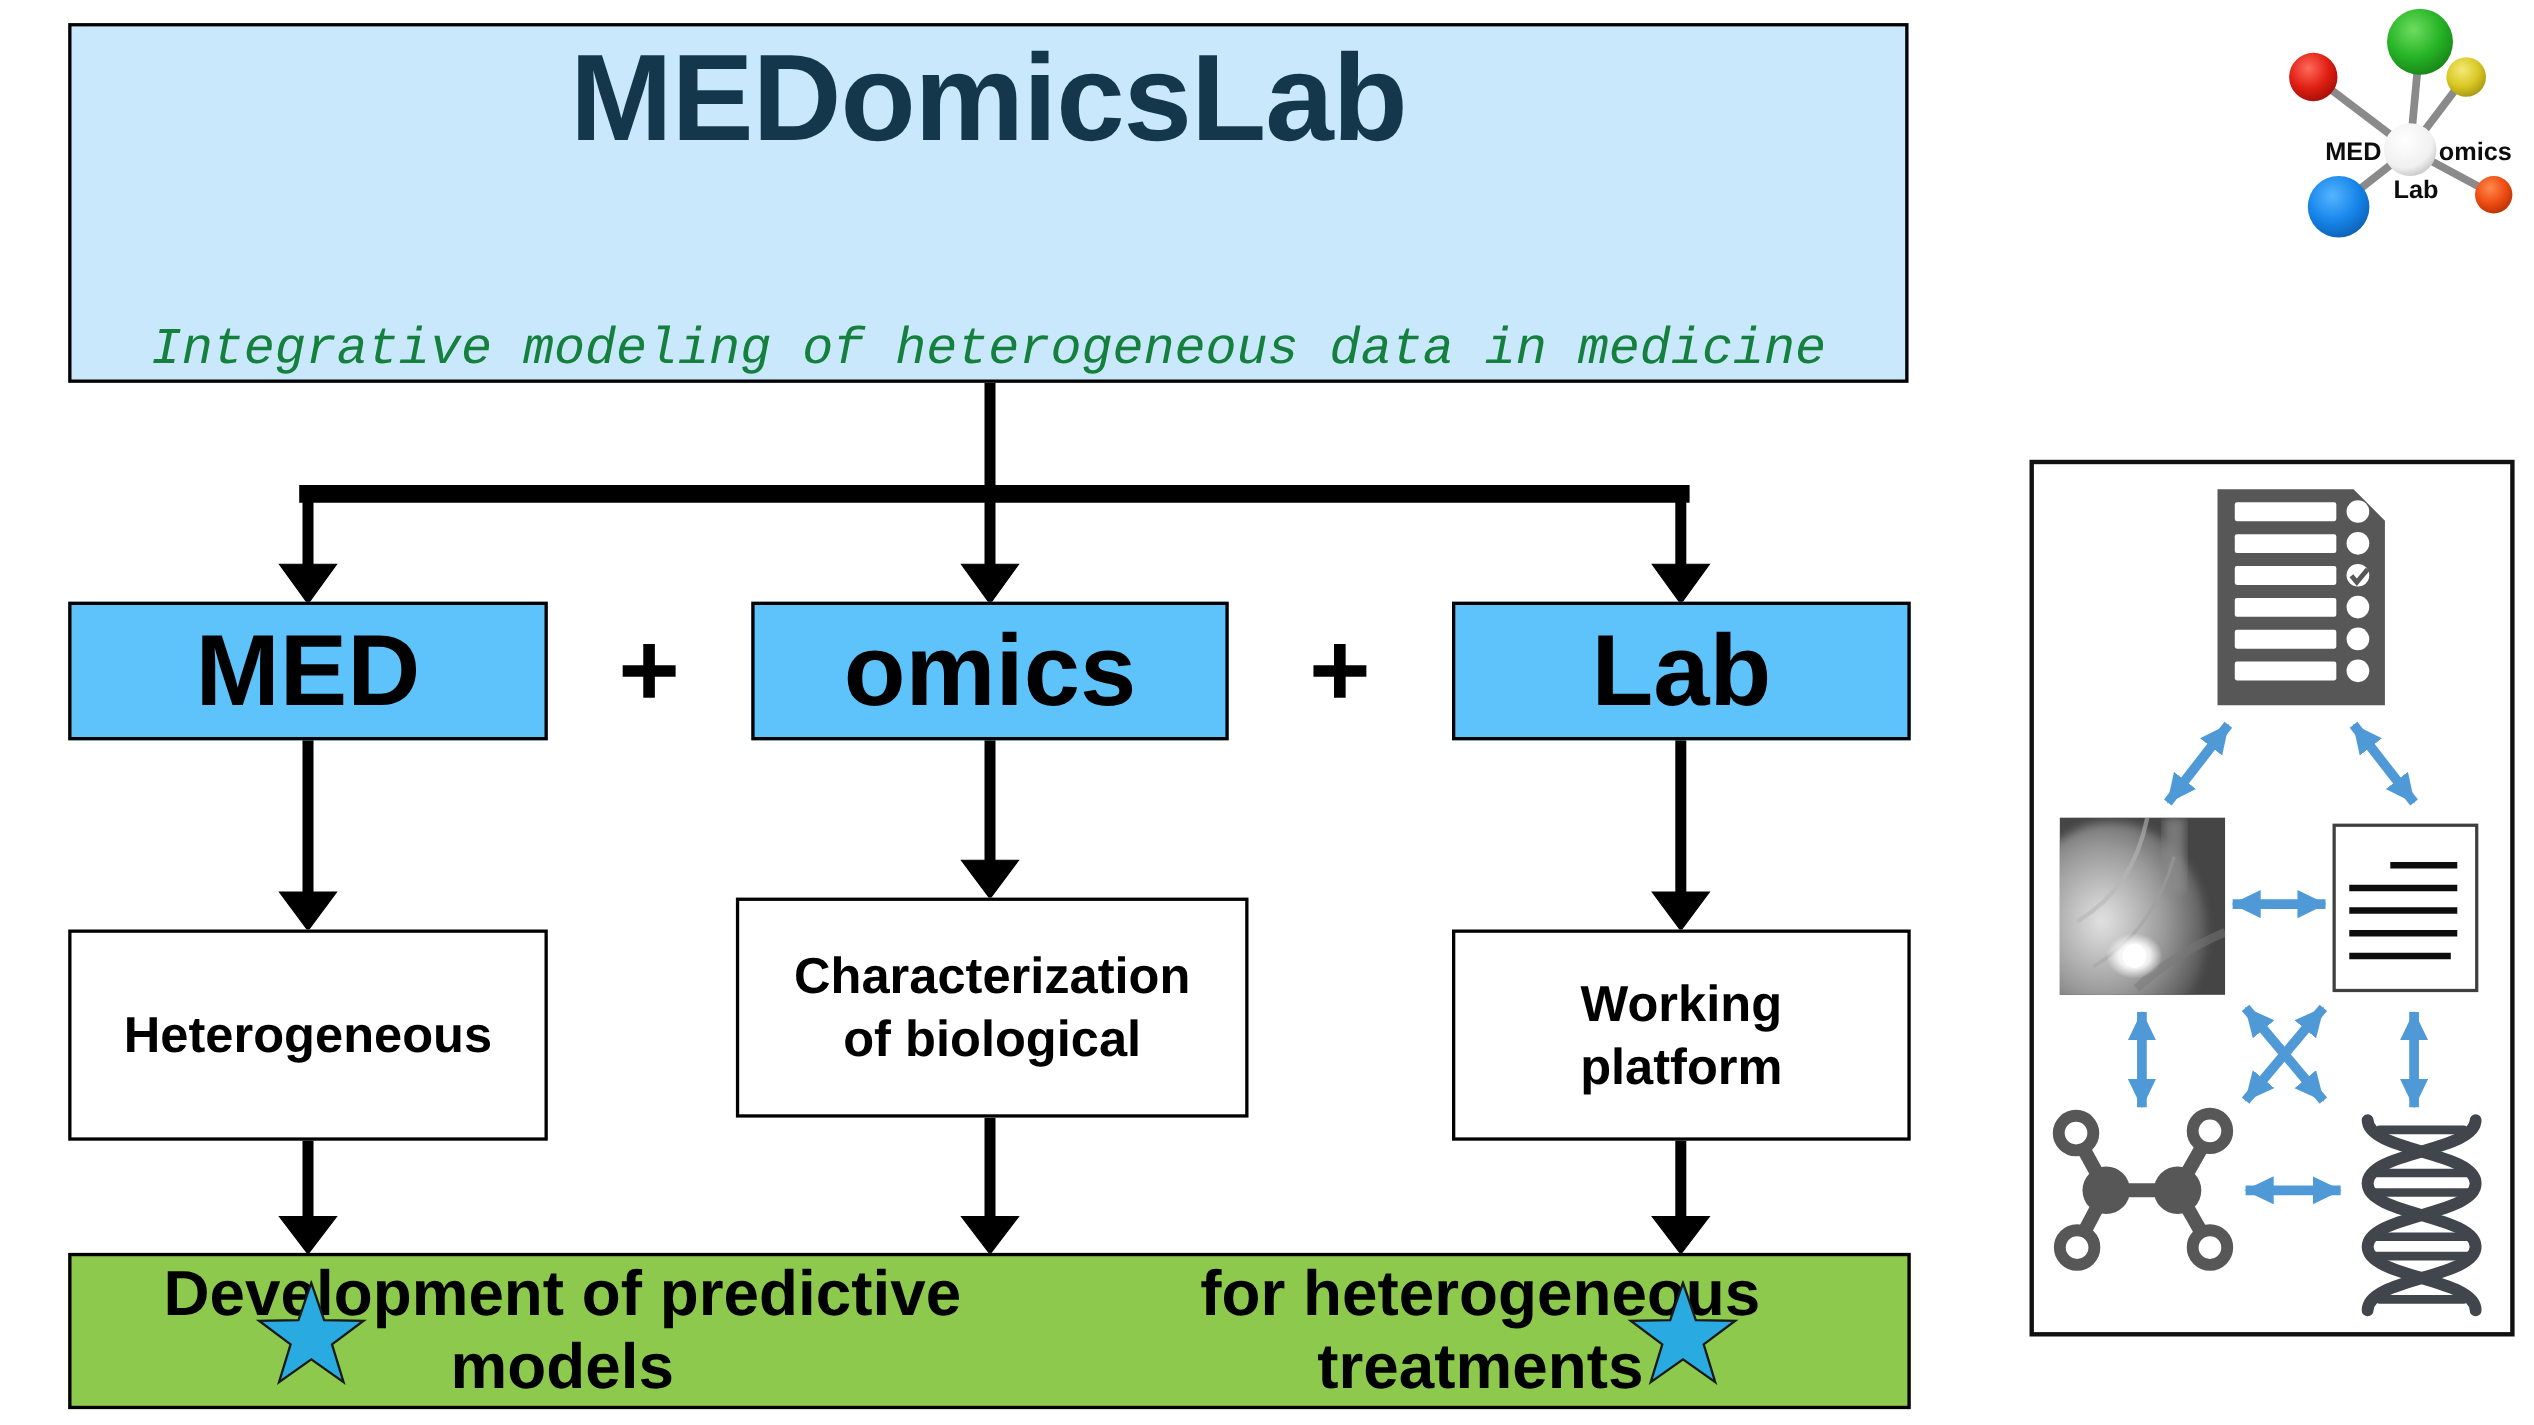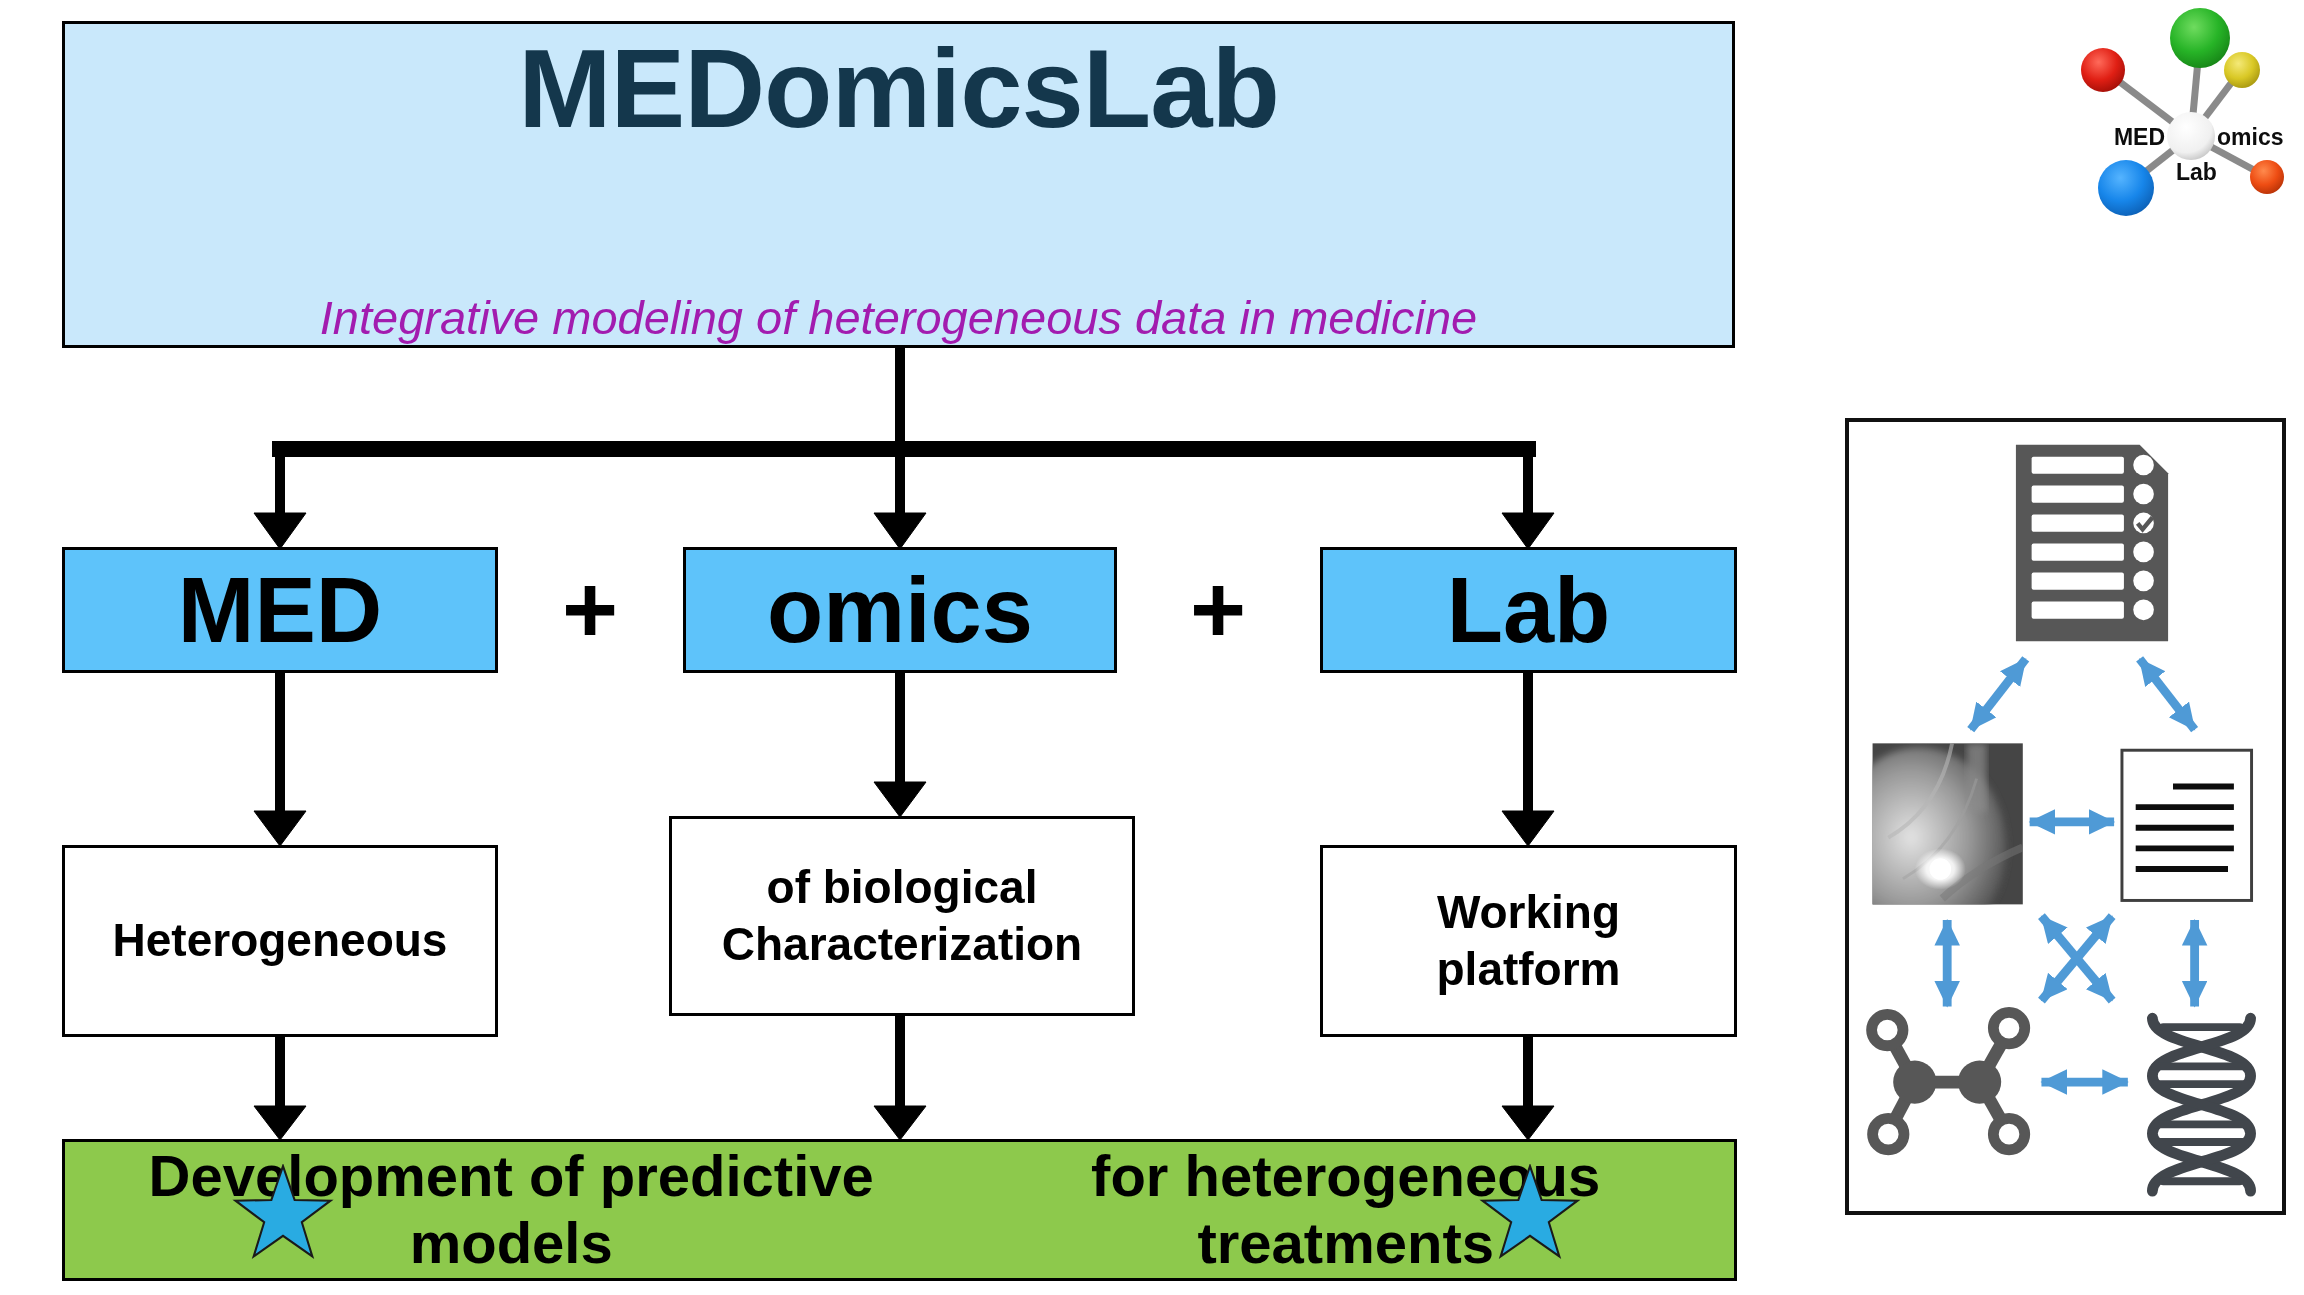--- a/index.html
+++ b/index.html
@@ -4,21 +4,21 @@
 <style>
   html,body{margin:0;padding:0;background:#fff;}
   .canvas{position:relative;width:2304px;height:1295px;background:#fff;
           font-family:"Liberation Sans",sans-serif;overflow:hidden;}
   .abs{position:absolute;box-sizing:border-box;}
   
   .title-box{left:62px;top:21px;width:1673px;height:327px;background:#c9e8fb;
              border:3px solid #000;display:flex;flex-direction:column;
              align-items:center;justify-content:space-between;}
   .title-box h1{margin:0;font-size:112px;font-weight:bold;color:#14374c;letter-spacing:-1px;}
-  .title-box .subtitle{margin-top:18px;font-size:47px;font-style:italic;color:#a21caf;}
+  .title-box .subtitle{margin-top:18px;font-size:47px;font-style:italic;color:#15803d;font-family:Liberation Mono, monospace;}
   
   .comp-box{top:547px;height:126px;background:#5ec3fa;border:3px solid #000;
             display:flex;align-items:center;justify-content:center;
             font-size:92px;font-weight:bold;color:#000;}
   .plus{top:550px;width:100px;height:120px;display:flex;align-items:center;
         justify-content:center;font-size:96px;font-weight:bold;color:#000;}
   
   .desc-box{background:#fff;border:3px solid #000;display:flex;flex-direction:column;
             align-items:center;justify-content:center;font-size:46px;font-weight:bold;
             color:#000;line-height:1.24;text-align:center;}
@@ -134,22 +134,22 @@
   </div>
   <div class="abs plus" style="left:1168px;">+</div>
   <div class="abs comp-box" style="left:1320px;width:417px;">
     <span>Lab</span>
   </div>
 
   <div class="abs desc-box" style="left:62px;top:845px;width:436px;height:192px;">
     <span>Heterogeneous</span>
   </div>
   <div class="abs desc-box" style="left:669px;top:816px;width:466px;height:200px;">
+    <span>Characterization</span>
     <span>of biological</span>
-    <span>Characterization</span>
   </div>
   <div class="abs desc-box" style="left:1320px;top:845px;width:417px;height:192px;">
     <span>Working</span>
     <span>platform</span>
   </div>
 
   <div class="abs outcome-box">
     <span>Development of predictive models</span>
     <span>for heterogeneous treatments</span>
     <svg class="star" style="left:166px;" viewBox="0 0 100 96">

